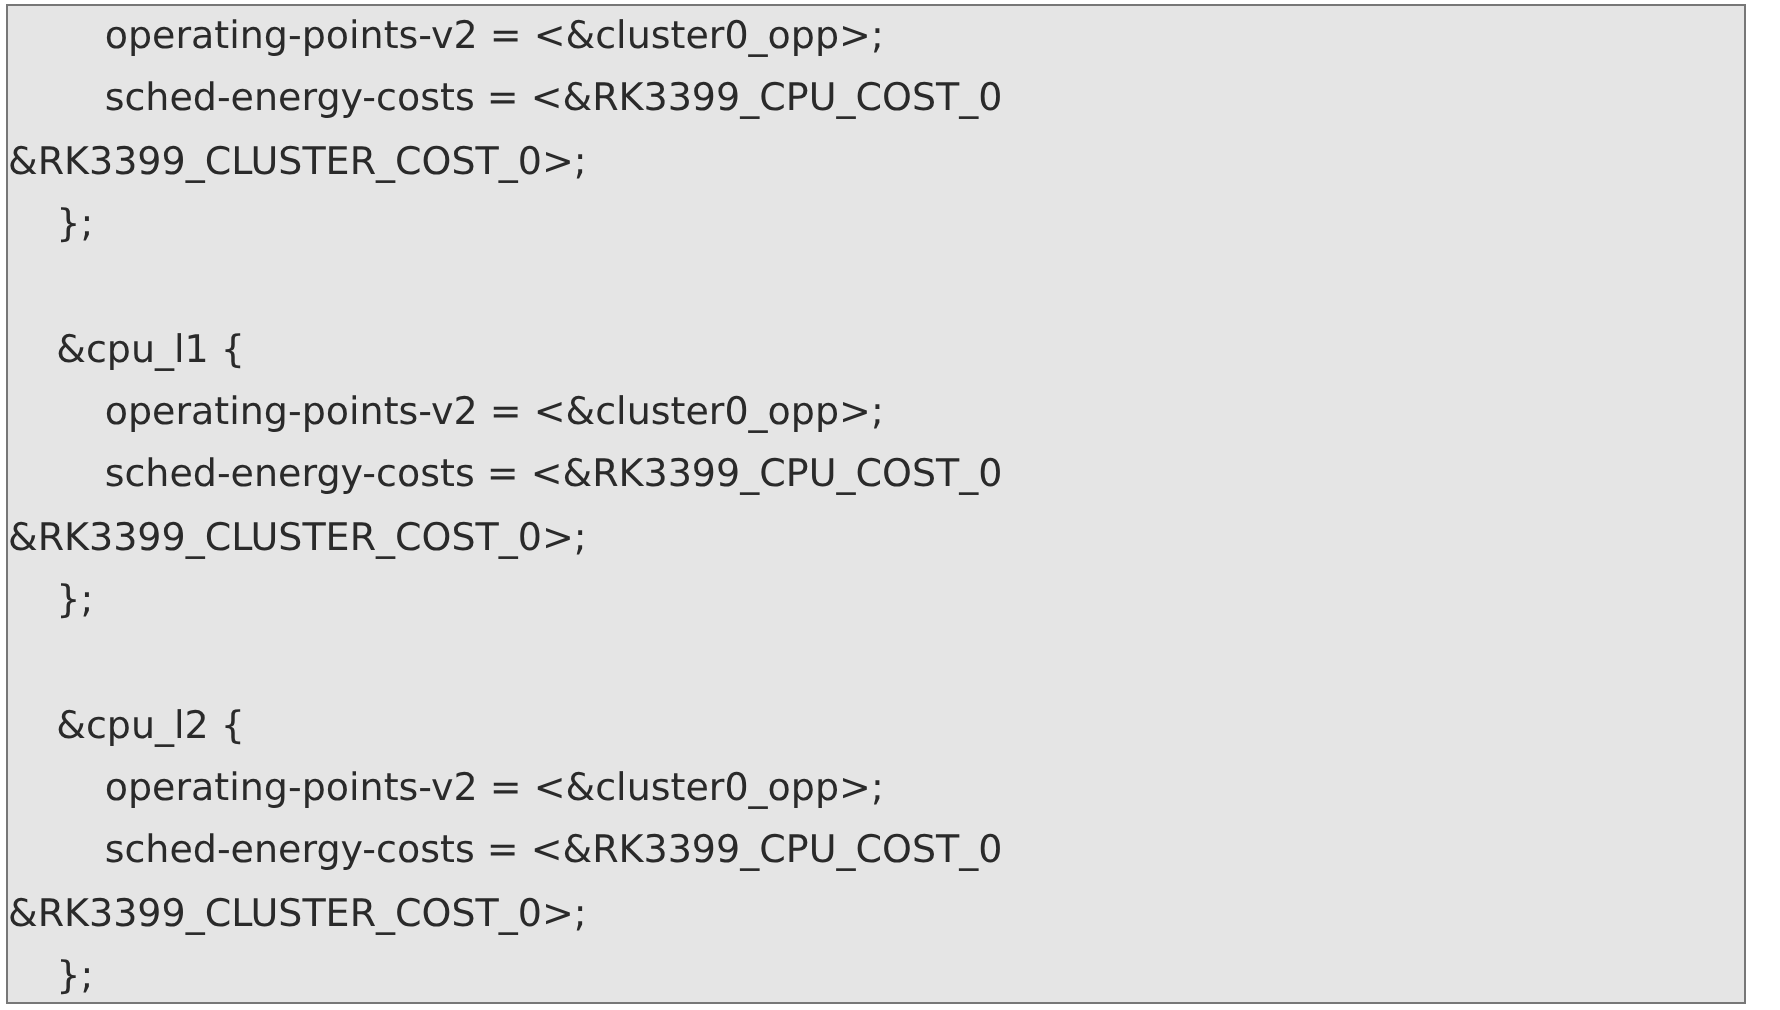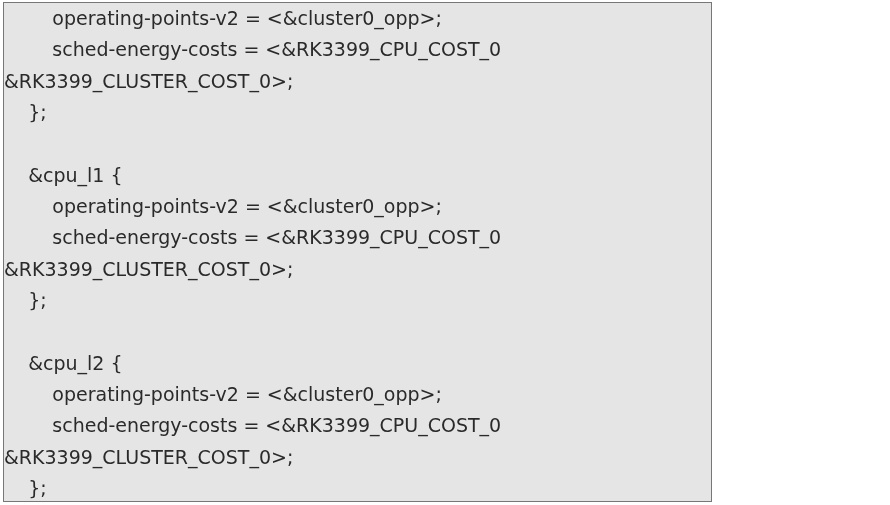--- a/index.html
+++ b/index.html
@@ -5,21 +5,21 @@
   html, body {
     margin: 0;
     padding: 0;
     width: 890px;
     height: 505px;
     background: #ffffff;
     overflow: hidden;
   }
   .code-block {
     box-sizing: border-box;
-    width: 709px;
+    width: 870px;
     height: 500px;
     margin: 2px 0 0 3px;
     background: #e5e5e5;
     border: 1px solid #777;
     font-family: Verdana, Geneva, "DejaVu Sans", sans-serif;
     font-size: 19px;
     line-height: 1.65;
     color: #2a2a2a;
     white-space: pre;
     padding: 0;

